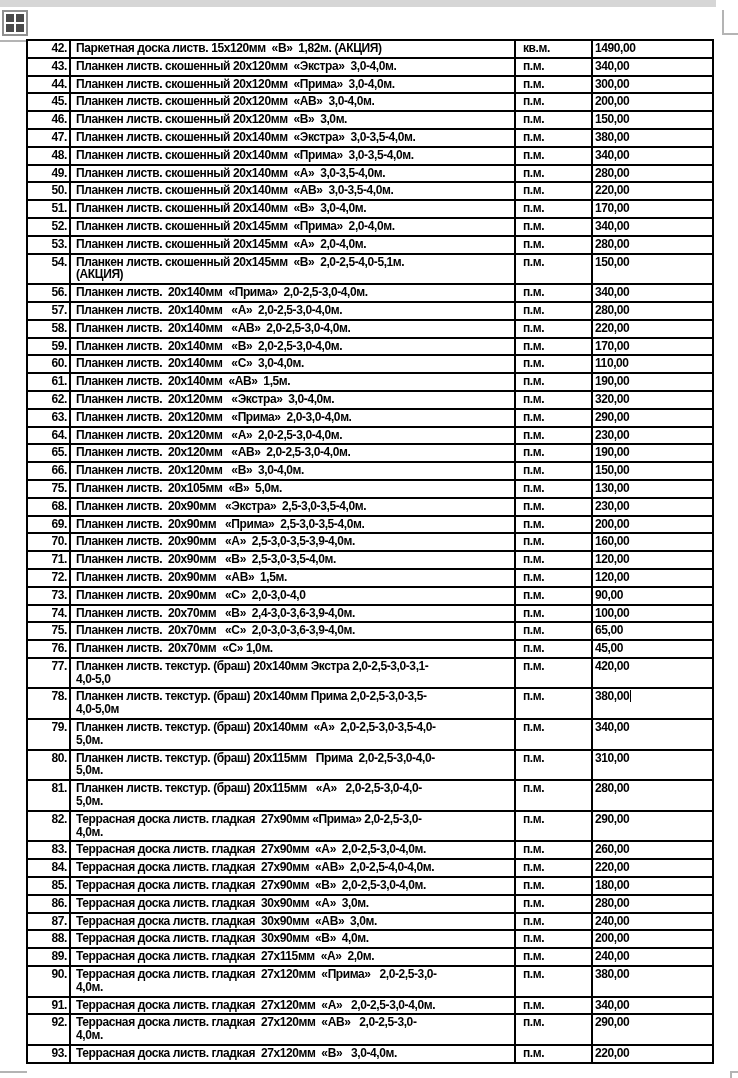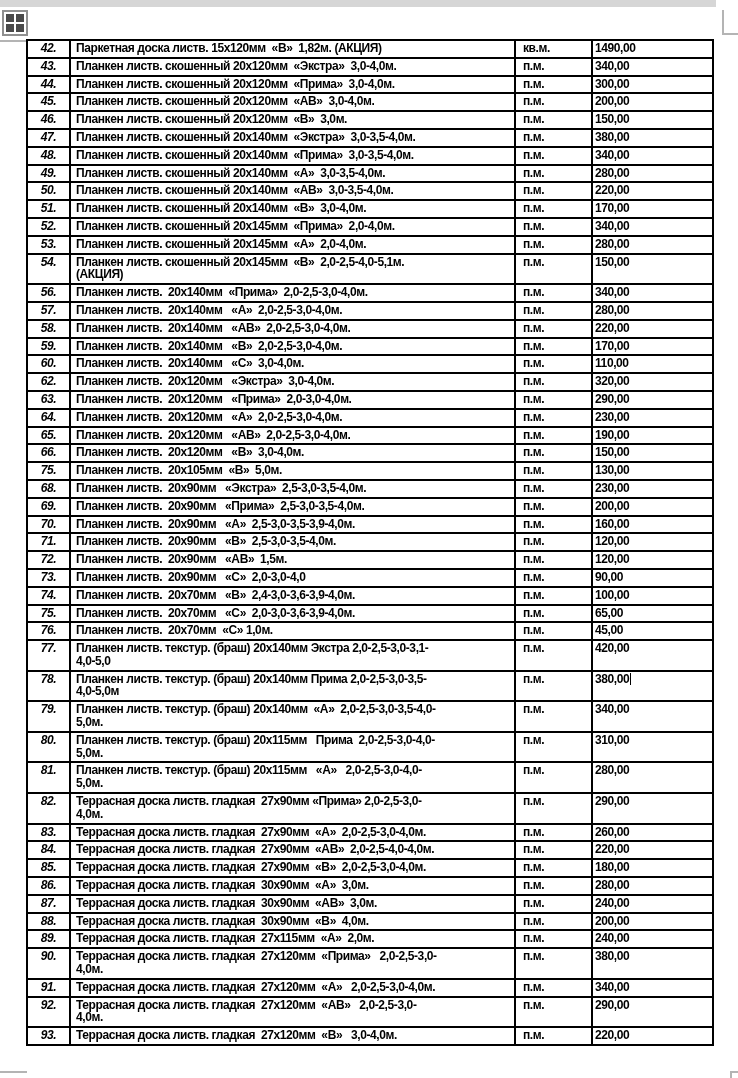--- a/index.html
+++ b/index.html
@@ -50,21 +50,21 @@
     color: #000000;
     font-weight: bold;
     font-size: 12px;
     line-height: 12.8px;
     letter-spacing: -0.4px;
     vertical-align: top;
     padding: 1px 2px 2px 2px;
     box-sizing: border-box;
     overflow: hidden;
   }
-  td.num   { width: 43px;  text-align: center; font-style: italic; }
+  td.num   { width: 43px;  text-align: right; }
   td.desc  { width: 445px; padding-left: 5px; white-space: pre-wrap; overflow-wrap: break-word; }
   td.unit  { width: 77px;  padding-left: 7px; }
   td.price { width: 121px; padding-right: 6px; }
   .text-cursor {
     display: inline-block;
     width: 1.5px; height: 12px;
     background: #000000;
     vertical-align: -2px;
     margin-left: 0.5px;
   }
@@ -199,20 +199,26 @@
         <td class="unit">п.м.</td>
         <td class="price">170,00</td>
       </tr>
       <tr>
         <td class="num">60.</td>
         <td class="desc">Планкен листв.  20х140мм   «С»  3,0-4,0м.</td>
         <td class="unit">п.м.</td>
         <td class="price">110,00</td>
       </tr>
       <tr>
+        <td class="num">61.</td>
+        <td class="desc">Планкен листв.  20х140мм  «АВ»  1,5м.</td>
+        <td class="unit">п.м.</td>
+        <td class="price">190,00</td>
+      </tr>
+      <tr>
         <td class="num">62.</td>
         <td class="desc">Планкен листв.  20х120мм   «Экстра»  3,0-4,0м.</td>
         <td class="unit">п.м.</td>
         <td class="price">320,00</td>
       </tr>
       <tr>
         <td class="num">63.</td>
         <td class="desc">Планкен листв.  20х120мм   «Прима»  2,0-3,0-4,0м.</td>
         <td class="unit">п.м.</td>
         <td class="price">290,00</td>

